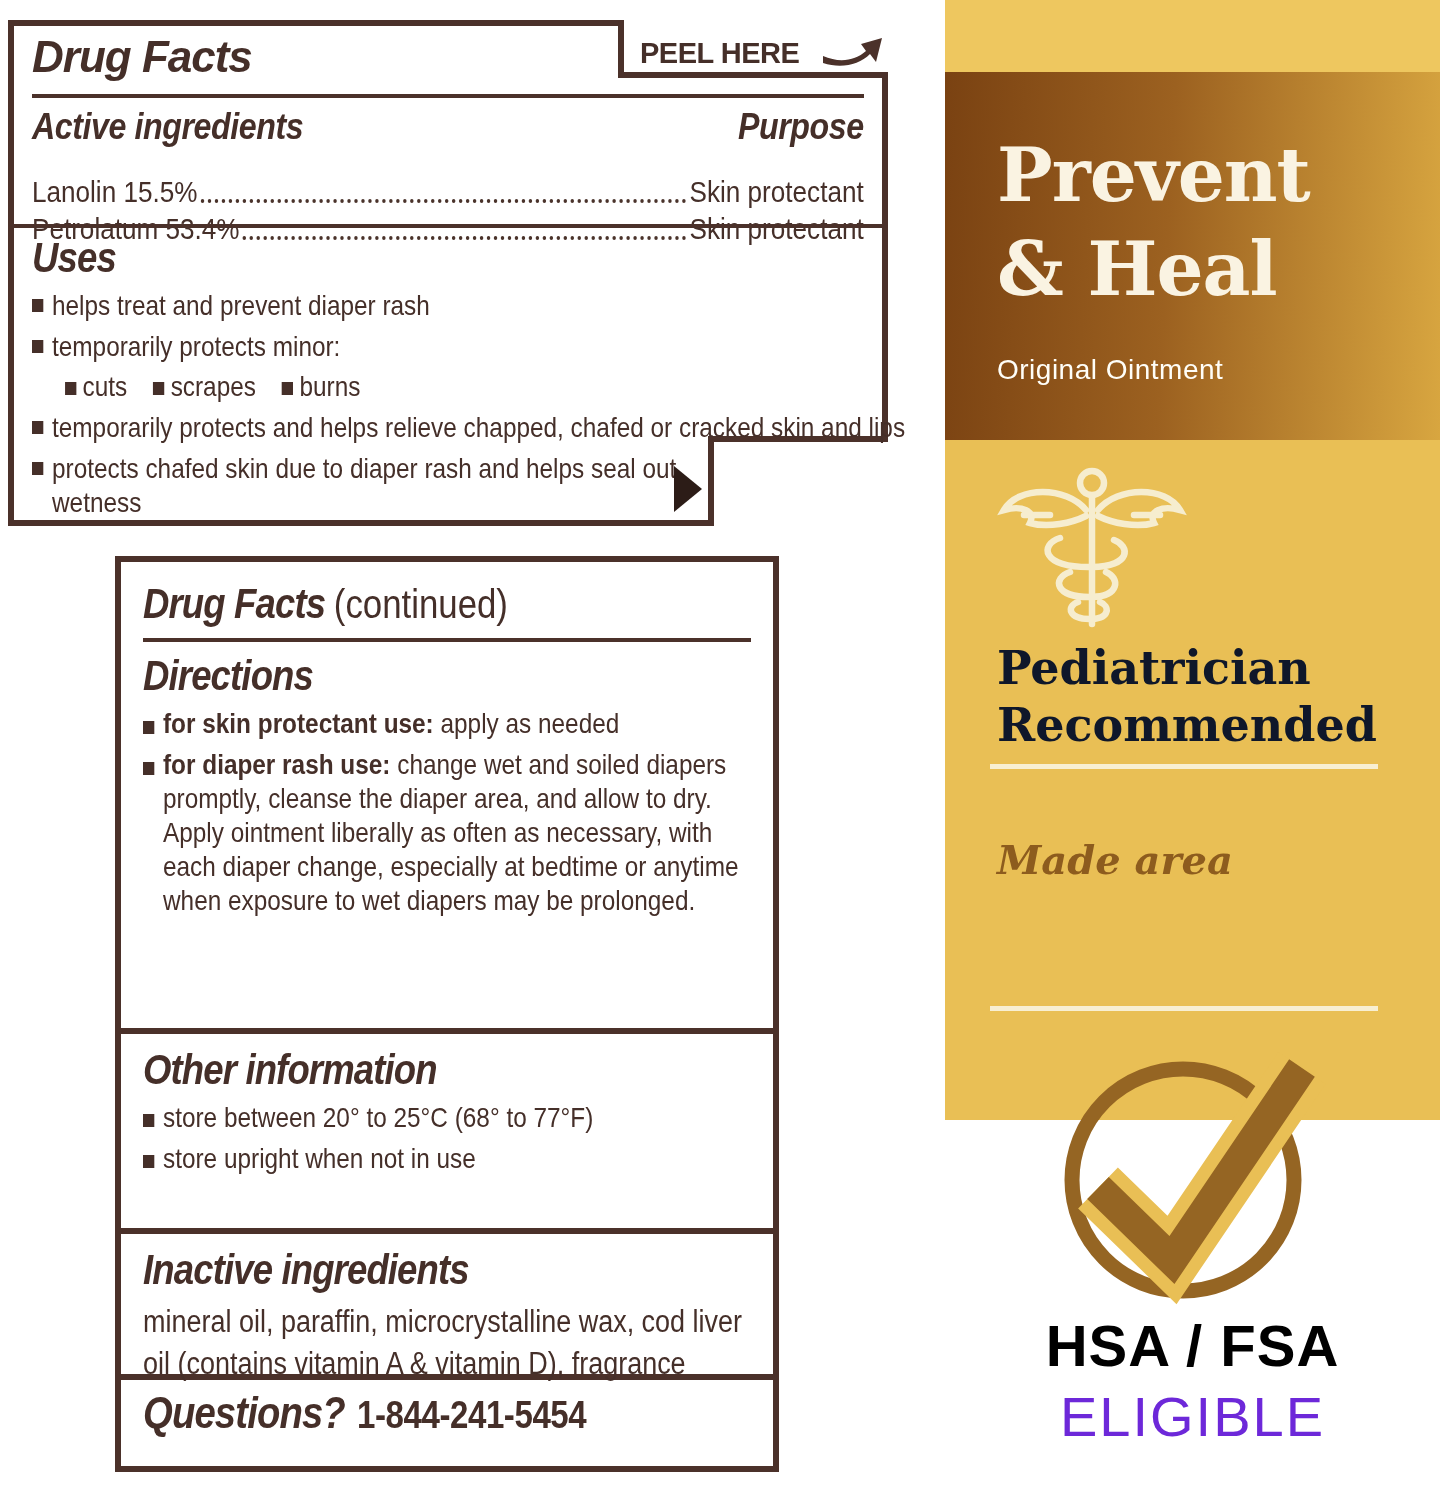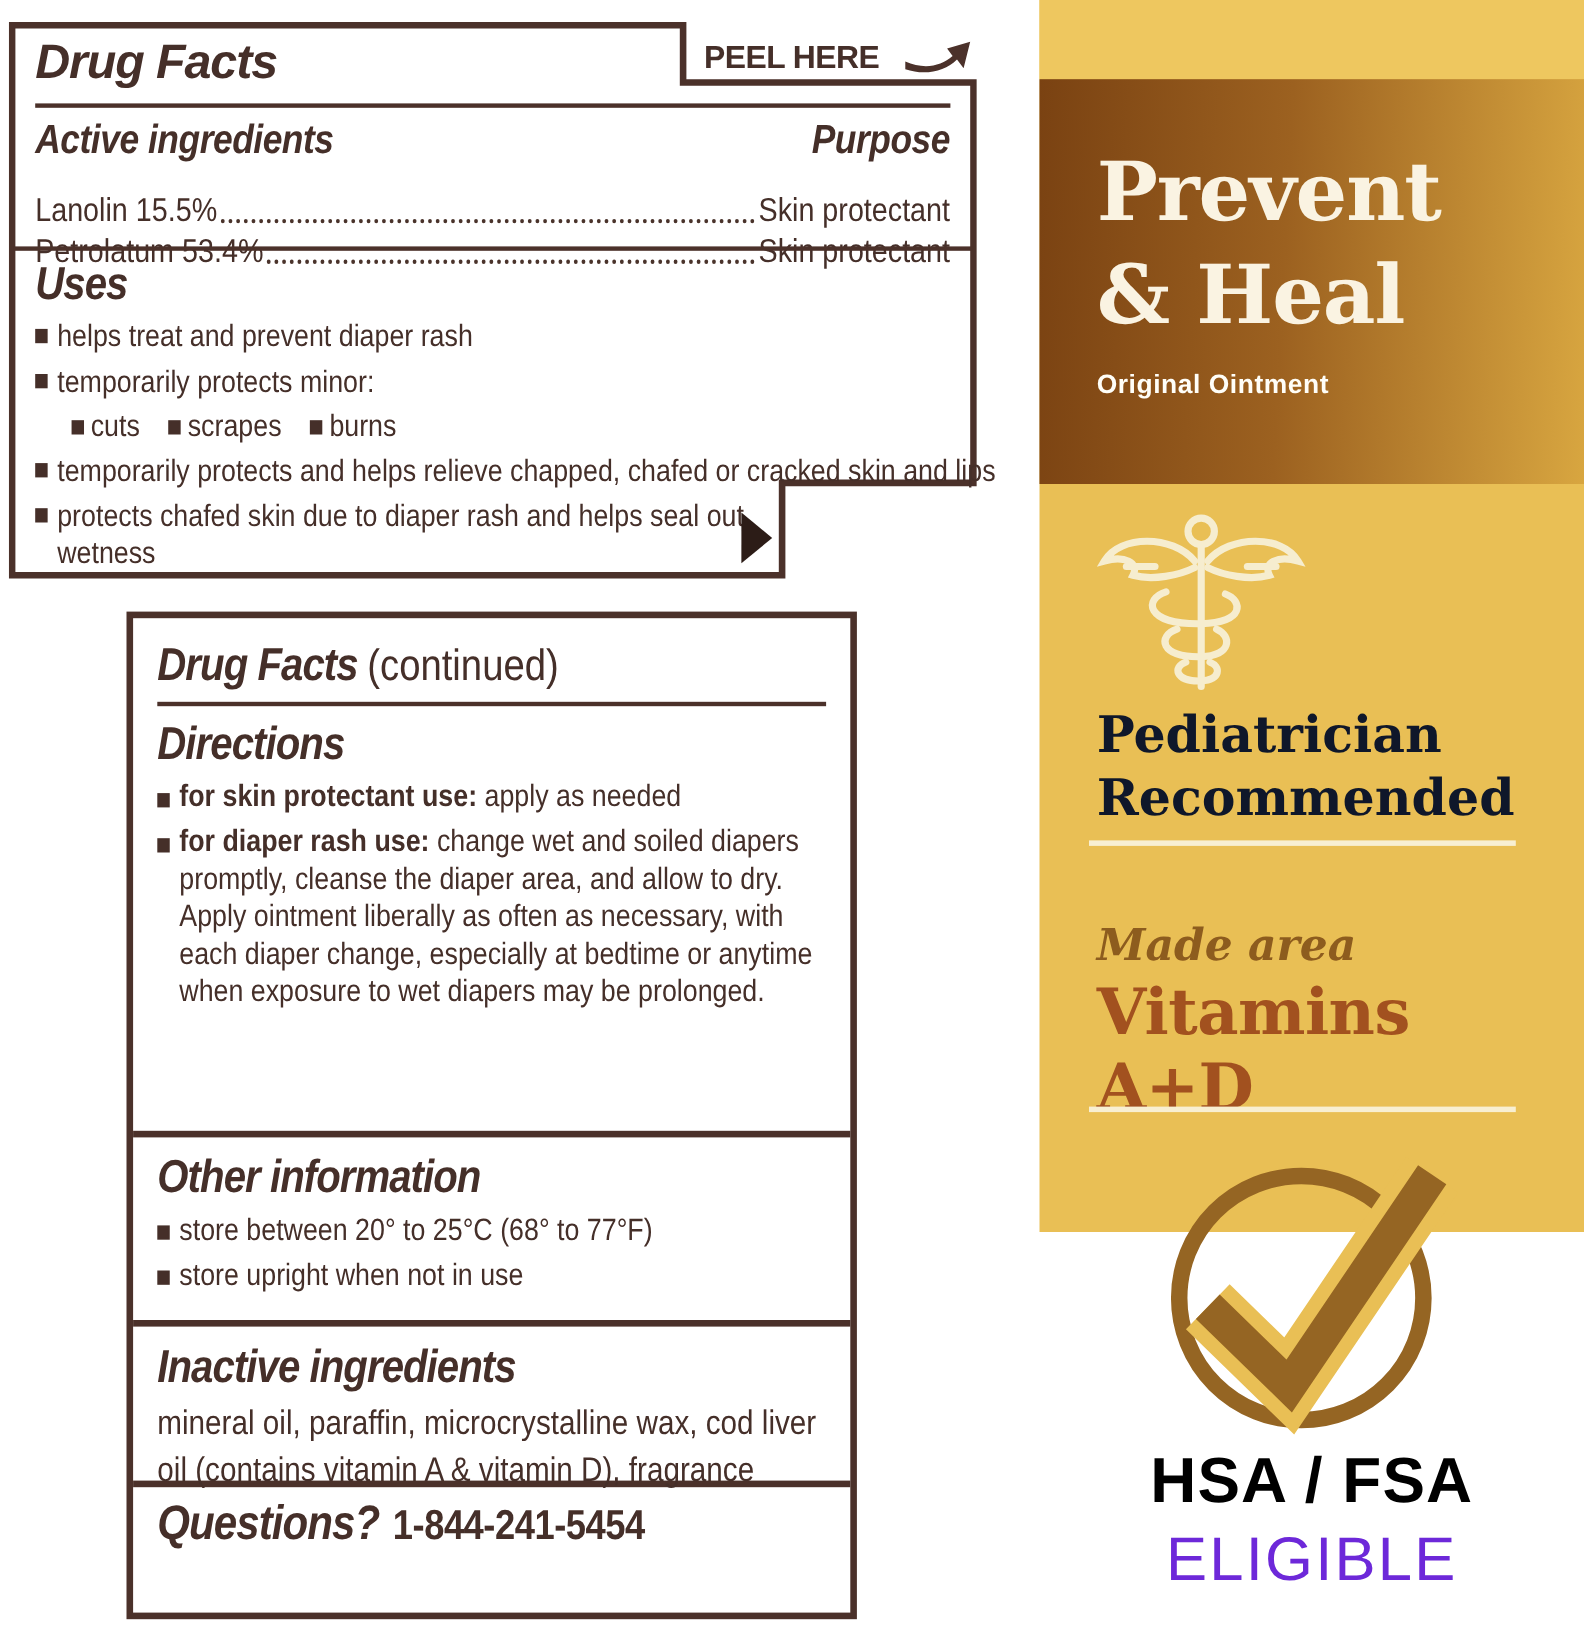--- a/index.html
+++ b/index.html
@@ -34,21 +34,21 @@
   .sub .it{display:flex;gap:7px;align-items:center;}
   .sub .sq{margin-top:2px;}
   .cont-arrow{position:absolute;left:674px;top:466px;width:0;height:0;
               border-left:28px solid #2c1c17;border-top:23px solid transparent;border-bottom:23px solid transparent;}
 
   .box2{position:absolute;left:115px;top:556px;width:664px;height:916px;box-sizing:border-box;
         border:6px solid #4b312a;background:#fff;}
   .sec{box-sizing:border-box;padding:18px 22px 0 22px;}
   .bt{border-top:6px solid #4b312a;}
   .s1{height:466px;}
-  .s2{height:172px;padding-top:12px;}
+  .s2{height:200px;padding-top:12px;}
   .s3{height:146px;padding-top:12px;}
   .s4{height:76px;padding-top:8px;}
   .b2title{display:flex;align-items:baseline;}
   .b2t-main{font-size:42px;font-weight:bold;font-style:italic;letter-spacing:-1px;}
   .b2t-suffix{font-size:40px;margin-left:10px;}
   .b2rule{margin-top:10px;height:4px;background:#4b312a;}
   .b2 .h1s{margin-top:10px;}
   .dirs li{font-size:31px;line-height:42px;}
   .dirs .sq{margin-top:14px;}
   .info li{font-size:31px;line-height:40px;}
@@ -59,21 +59,21 @@
   .qph{font-size:38px;font-weight:bold;letter-spacing:-0.5px;}
 
   
   .right{position:absolute;left:945px;top:0;width:495px;height:1120px;background:#e9bf55;}
   .band{position:absolute;left:0;top:0;width:100%;height:72px;background:#eec75f;}
   .grad{position:absolute;left:0;top:72px;width:100%;height:368px;box-sizing:border-box;
         background:linear-gradient(93deg,#7a4212 0%,#9c6120 45%,#d8a640 100%);
         padding:56px 0 0 52px;}
   .headline{font-family:"DejaVu Serif",serif;font-weight:bold;font-size:74px;line-height:94px;
             color:#faf3e2;letter-spacing:-1px;}
-  .subhead{font-size:24px;font-weight:bold;color:#fffef8;margin-top:20px;letter-spacing:0.5px;}
+  .subhead{font-size:28px;font-weight:normal;color:#fffef8;margin-top:38px;letter-spacing:0.5px;}
   .caduceus{position:absolute;left:45px;top:466px;}
   .pedia{position:absolute;left:52px;top:640px;font-family:"DejaVu Serif",serif;font-weight:bold;
          font-size:46px;line-height:57px;color:#0f172a;}
   .rline{position:absolute;left:45px;width:388px;height:5px;background:#f8efd2;}
   .rl1{top:764px;} .rl2{top:1006px;}
   .made{position:absolute;left:52px;top:836px;font-family:"DejaVu Serif",serif;font-style:italic;
         font-weight:bold;font-size:40px;color:#8d5c1e;}
   .vits{position:absolute;left:52px;top:886px;font-family:"DejaVu Serif",serif;font-weight:bold;
         font-size:58px;color:#a2511f;letter-spacing:-0.5px;}
   .checkmark{position:absolute;left:95px;top:1028px;}
@@ -249,21 +249,20 @@
     </svg>
 
     <div class="pedia">
       <div>Pediatrician</div>
       <div>Recommended</div>
     </div>
 
     <div class="rline rl1"></div>
 
     <div class="made">Made area</div>
-    <div class="vits">Vitamins A+D</div>
 
     <div class="rline rl2"></div>
 
     <svg class="checkmark" width="290" height="290" viewBox="0 0 290 290">
       <circle cx="143" cy="152" r="111" fill="none" stroke="#956523" stroke-width="15"></circle>
       <path d="M58 160 L132 232 L262 40" fill="none" stroke="#e9bf55" stroke-width="57"></path>
       <path d="M58 160 L132 232 L262 40" fill="none" stroke="#956523" stroke-width="31"></path>
     </svg>
 
     <div class="hsa">HSA / FSA</div>

